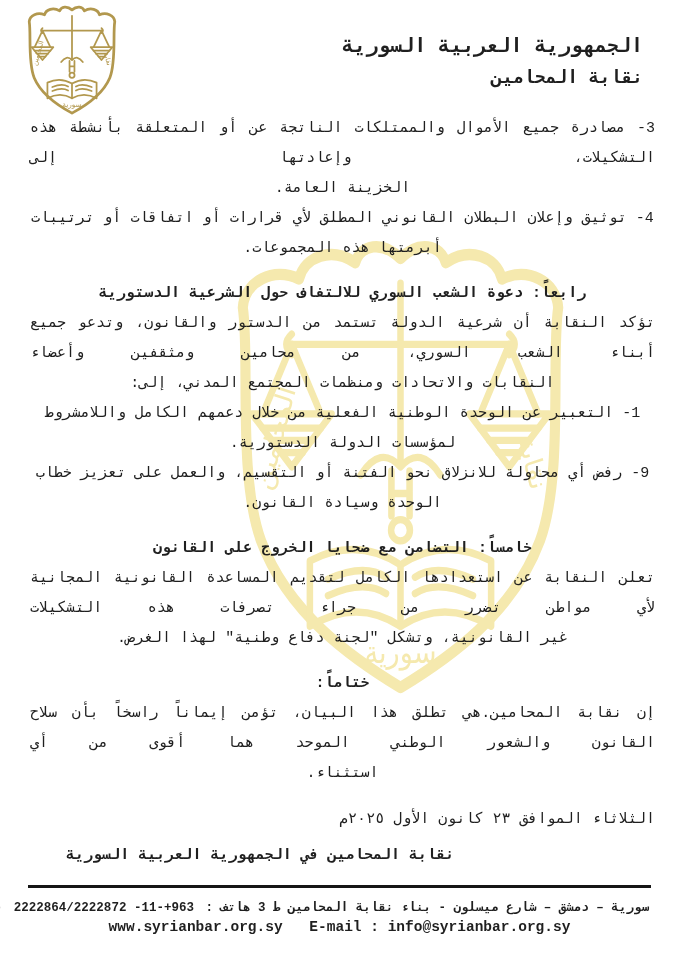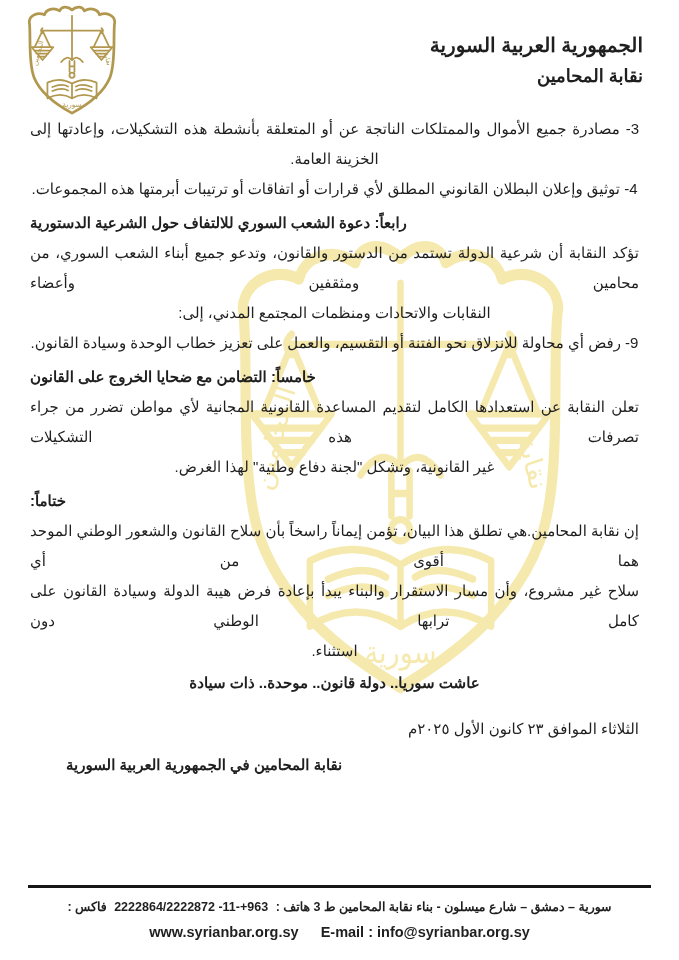--- a/index.html
+++ b/index.html
@@ -1,41 +1,41 @@
 <!DOCTYPE html>
 <html lang="ar"><head>
 <meta charset="utf-8">
 <style>
   html,body{margin:0;padding:0;background:#ffffff;}
   .page{
     position:relative;width:679px;height:960px;background:#ffffff;
-    font-family:Liberation Sans, sans-serif;color:#1f1f1f;overflow:hidden;
+    font-family:Liberation Mono, monospace;color:#1f1f1f;overflow:hidden;
   }
   
   .logo{position:absolute;left:13px;top:3px;width:118px;height:116px;color:#b2984e;z-index:2;}
   
   .watermark{position:absolute;left:183px;top:230px;width:435px;height:482px;color:#f5e9ae;z-index:0;}
   
   .hdr{position:absolute;top:33px;right:36px;text-align:center;direction:rtl;z-index:1;}
   .hdr .l1{font-size:20px;font-weight:bold;white-space:nowrap;}
   .hdr .l2{font-size:18px;font-weight:bold;margin-top:8px;text-align:right;}
   
-  .content{position:absolute;top:114px;left:30px;right:40px;direction:rtl;z-index:1;font-size:15px;line-height:30px;}
+  .content{position:absolute;top:114px;left:30px;right:24px;direction:rtl;z-index:1;font-size:15px;line-height:30px;}
   .line{min-height:30px;}
   .line.just{text-align:justify;text-align-last:justify;}
   .line.end{text-align:center;}
-  .line.head{font-weight:bold;text-align:left;margin-top:4px;}
+  .line.head{font-weight:bold;text-align:center;margin-top:15px;}
   .line.slogan{font-weight:bold;text-align:center;margin-top:2px;}
   .date{margin-top:16px;direction:rtl;font-size:15px;}
   .sig{margin-top:6px;font-weight:bold;font-size:15px;direction:rtl;text-align:left;padding-left:36px;}
   
   .footer{position:absolute;left:28px;right:28px;top:885px;border-top:3px solid #161616;z-index:1;}
   .f1{margin-top:11px;text-align:center;direction:rtl;font-size:12.5px;font-weight:bold;white-space:nowrap;}
   .f1 span{padding:0 2px;}
-  .f2{margin-top:10px;text-align:center;direction:ltr;font-size:14.5px;font-weight:bold;}
+  .f2{margin-top:4px;text-align:center;direction:ltr;font-size:14.5px;font-weight:bold;}
   .f2 span{padding:0 9px;}
 </style>
 </head>
 <body>
 
 <svg width="0" height="0" style="position:absolute" aria-hidden="true">
   <defs>
     <symbol id="emblem" viewBox="0 0 120 118">
       <g fill="none" stroke="currentColor" stroke-width="2.8" stroke-linecap="round" stroke-linejoin="round">
         <path d="M60 7 C65 2.5 71 3.5 72.5 8 C79 4 86.5 6.5 88 12 C95 9 103 12.5 103.5 19 C101.5 31 105 60 98.5 76 C91 94 73 105 60 112 C47 105 29 94 21.5 76 C15 60 18.5 31 16.5 19 C17 12.5 25 9 32 12 C33.5 6.5 41 4 47.5 8 C49 3.5 55 2.5 60 7 Z"></path>
@@ -83,29 +83,28 @@
   </div>
 
   <div class="content">
     <div>
         <div class="line just">3- مصادرة جميع الأموال والممتلكات الناتجة عن أو المتعلقة بأنشطة هذه التشكيلات، وإعادتها إلى</div>
         <div class="line end">الخزينة العامة.</div>
         <div class="line end">4- توثيق وإعلان البطلان القانوني المطلق لأي قرارات أو اتفاقات أو ترتيبات أبرمتها هذه المجموعات.</div>
         <div class="line head">رابعاً: دعوة الشعب السوري للالتفاف حول الشرعية الدستورية</div>
         <div class="line just">تؤكد النقابة أن شرعية الدولة تستمد من الدستور والقانون، وتدعو جميع أبناء الشعب السوري، من محامين ومثقفين وأعضاء</div>
         <div class="line end">النقابات والاتحادات ومنظمات المجتمع المدني، إلى:</div>
+        <div class="line end">1- التعبير عن الوحدة الوطنية الفعلية من خلال دعمهم الكامل واللامشروط لمؤسسات الدولة الدستورية.</div>
         <div class="line end">9- رفض أي محاولة للانزلاق نحو الفتنة أو التقسيم، والعمل على تعزيز خطاب الوحدة وسيادة القانون.</div>
         <div class="line head">خامساً: التضامن مع ضحايا الخروج على القانون</div>
         <div class="line just">تعلن النقابة عن استعدادها الكامل لتقديم المساعدة القانونية المجانية لأي مواطن تضرر من جراء تصرفات هذه التشكيلات</div>
         <div class="line end">غير القانونية، وتشكل "لجنة دفاع وطنية" لهذا الغرض.</div>
         <div class="line head">ختاماً:</div>
         <div class="line just">إن نقابة المحامين.هي تطلق هذا البيان، تؤمن إيماناً راسخاً بأن سلاح القانون والشعور الوطني الموحد هما أقوى من أي</div>
-        <div class="line just">سلاح غير مشروع، وأن مسار الاستقرار والبناء يبدأ بإعادة فرض هيبة الدولة وسيادة القانون على كامل ترابها الوطني دون</div>
         <div class="line end">استثناء.</div>
-        <div class="line slogan">عاشت سوريا.. دولة قانون.. موحدة.. ذات سيادة</div>
       </div>
     <div class="date">الثلاثاء الموافق ٢٣ كانون الأول ٢٠٢٥م</div>
     <div class="sig">نقابة المحامين في الجمهورية العربية السورية</div>
   </div>
 
   <div class="footer">
     <div class="f1">
       <span>سورية – دمشق – شارع ميسلون - بناء نقابة المحامين ط 3 هاتف :</span>
       <span dir="ltr">2222864/2222872 -11-+963</span>
       <span>فاكس :</span>

